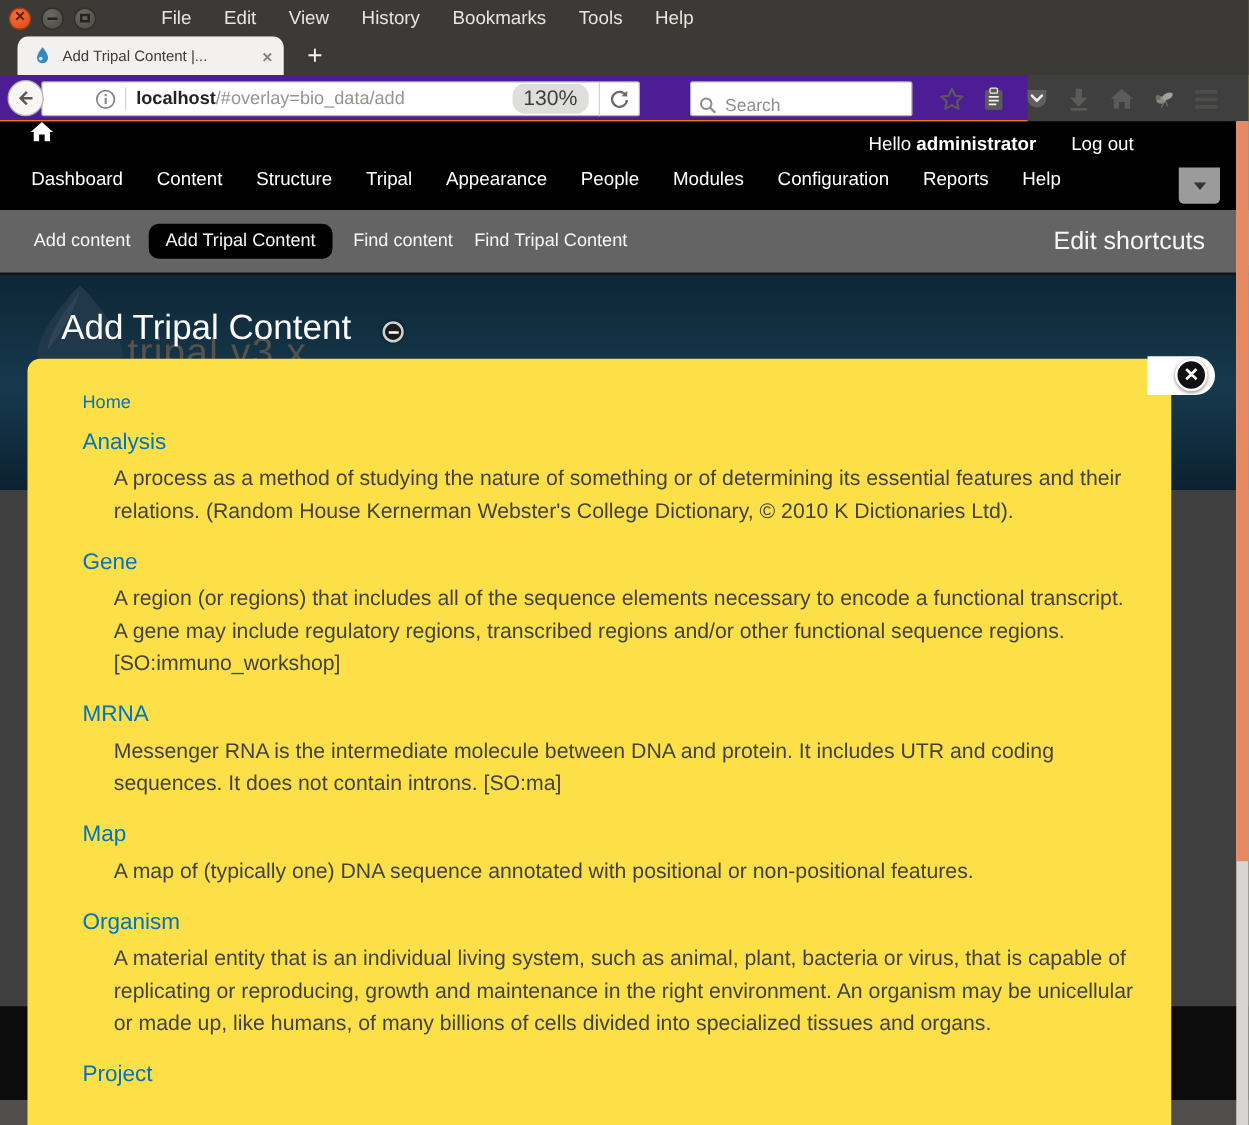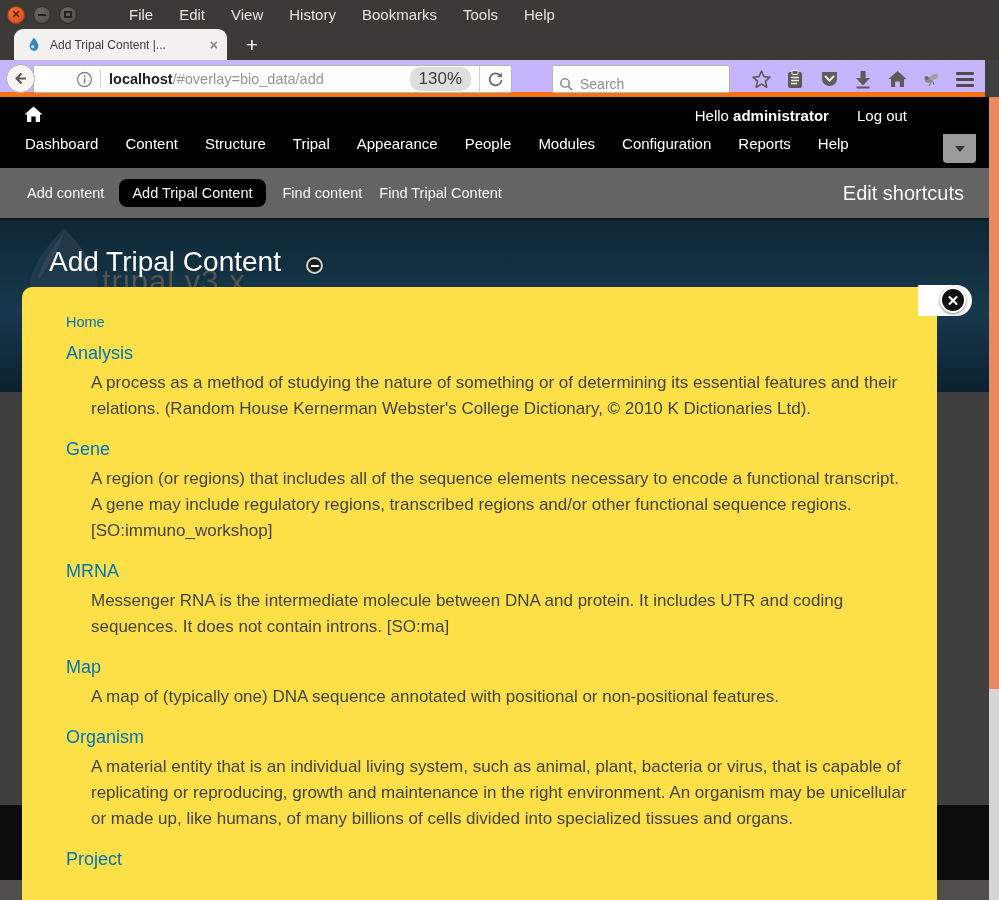--- a/index.html
+++ b/index.html
@@ -29,22 +29,22 @@
     background:#f2f1ef; border-radius:9px 9px 0 0; display:flex;
     align-items:center; padding:0 9px 0 12px; }
   .tab-favicon { width:16px; height:16px; flex:0 0 16px; }
   .tab-label { font-size:12px; color:#3c3c3c; margin-left:8px; flex:1;
     white-space:nowrap; overflow:hidden; }
   .tab-close { color:#85847f; font-size:14px; font-weight:bold; margin-left:6px; }
   .newtab { position:absolute; left:238px; top:3px; width:28px; height:25px;
     color:#f3f2f0; font-size:21px; text-align:center; line-height:25px; }
 
   
-  .navbar { position:absolute; left:0; top:60px; width:985px; height:37px;
-    background:#c4b5fd; border-bottom:5px solid #f97316; z-index:18; }
+  .navbar { position:absolute; left:0; top:60px; width:822px; height:37px;
+    background:#4c1d95; border-bottom:1px solid #f97316; z-index:18; }
   .back-btn { position:absolute; left:6px; top:4px; width:29px; height:29px;
     border-radius:50%; background:#f7f6f4; border:1px solid #b4b2ae;
     display:flex; align-items:center; justify-content:center; z-index:2; }
   .url-field { position:absolute; left:33px; top:5px; width:479px; height:28px;
     background:#fff; border:1px solid #b8b6b2; border-radius:2px;
     display:flex; align-items:center; padding-left:12px; }
   .url-info { margin-left:4px; display:flex; align-items:center; }
   .url-sep { width:1px; height:18px; background:#d4d2cf; margin:0 8px 0 7px; }
   .url-text { font-size:14.5px; white-space:nowrap; flex:1; overflow:hidden; }
   .url-host { color:#222; font-weight:bold; }
@@ -63,21 +63,21 @@
   .nav-icons { position:absolute; left:744px; top:5px; width:250px; height:28px;
     display:flex; align-items:center; }
   .nav-ic { width:34px; display:flex; align-items:center; justify-content:center; }
   .hamburger { display:flex; flex-direction:column; gap:3px; margin-left:8px; }
   .hamburger .hbar { width:18px; height:3px; background:#4e4d49; border-radius:1px; }
 
   
   .admin-toolbar { position:absolute; left:0; top:97px; width:999px; height:71px;
     background:#000; z-index:10; }
   .admin-row1 { position:absolute; left:0; top:0; width:999px; height:34px;
-    display:flex; align-items:center; }
+    display:flex; align-items:flex-start; }
   .admin-home { margin-left:24px; }
   .admin-account { position:absolute; right:92px; top:10px; display:flex; gap:28px; }
   .admin-greeting { color:#fff; font-size:15px; }
   .admin-greeting b { font-weight:bold; }
   .admin-logout { color:#fff; font-size:15px; }
   .admin-row2 { position:absolute; left:25px; top:38px; display:flex; gap:27px; }
   .admin-link { color:#fff; font-size:15px; white-space:nowrap; }
   .toolbar-toggle { position:absolute; right:23px; top:37px; width:33px; height:29px;
     background:#9b9b9b; border-radius:0 0 4px 4px; display:flex; align-items:center;
     justify-content:center; }

